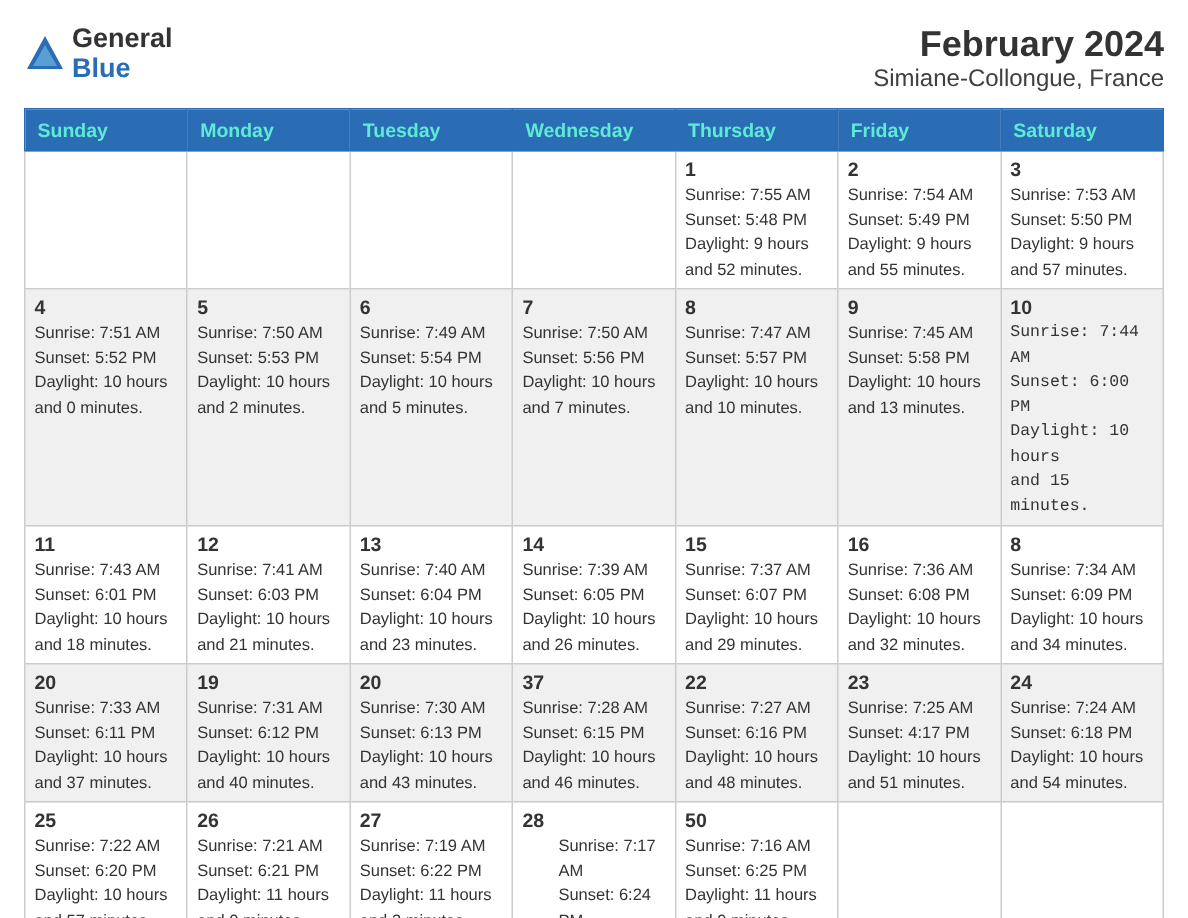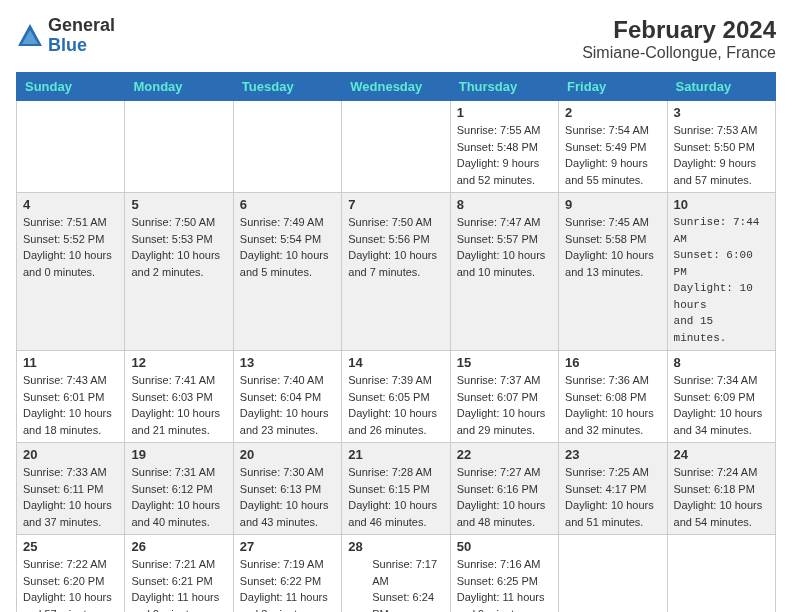--- a/index.html
+++ b/index.html
@@ -272,21 +272,21 @@
 and 40 minutes.</div>
         </td>
         <td>
           <span class="day-number">20</span>
           <div class="day-info" style="white-space: pre-line;">Sunrise: 7:30 AM
 Sunset: 6:13 PM
 Daylight: 10 hours
 and 43 minutes.</div>
         </td>
         <td>
-          <span class="day-number">21</span>
+          <span class="day-number">37</span>
           <div class="day-info" style="white-space: pre-line;">Sunrise: 7:28 AM
 Sunset: 6:15 PM
 Daylight: 10 hours
 and 46 minutes.</div>
         </td>
         <td>
           <span class="day-number">22</span>
           <div class="day-info" style="white-space: pre-line;">Sunrise: 7:27 AM
 Sunset: 6:16 PM
 Daylight: 10 hours

